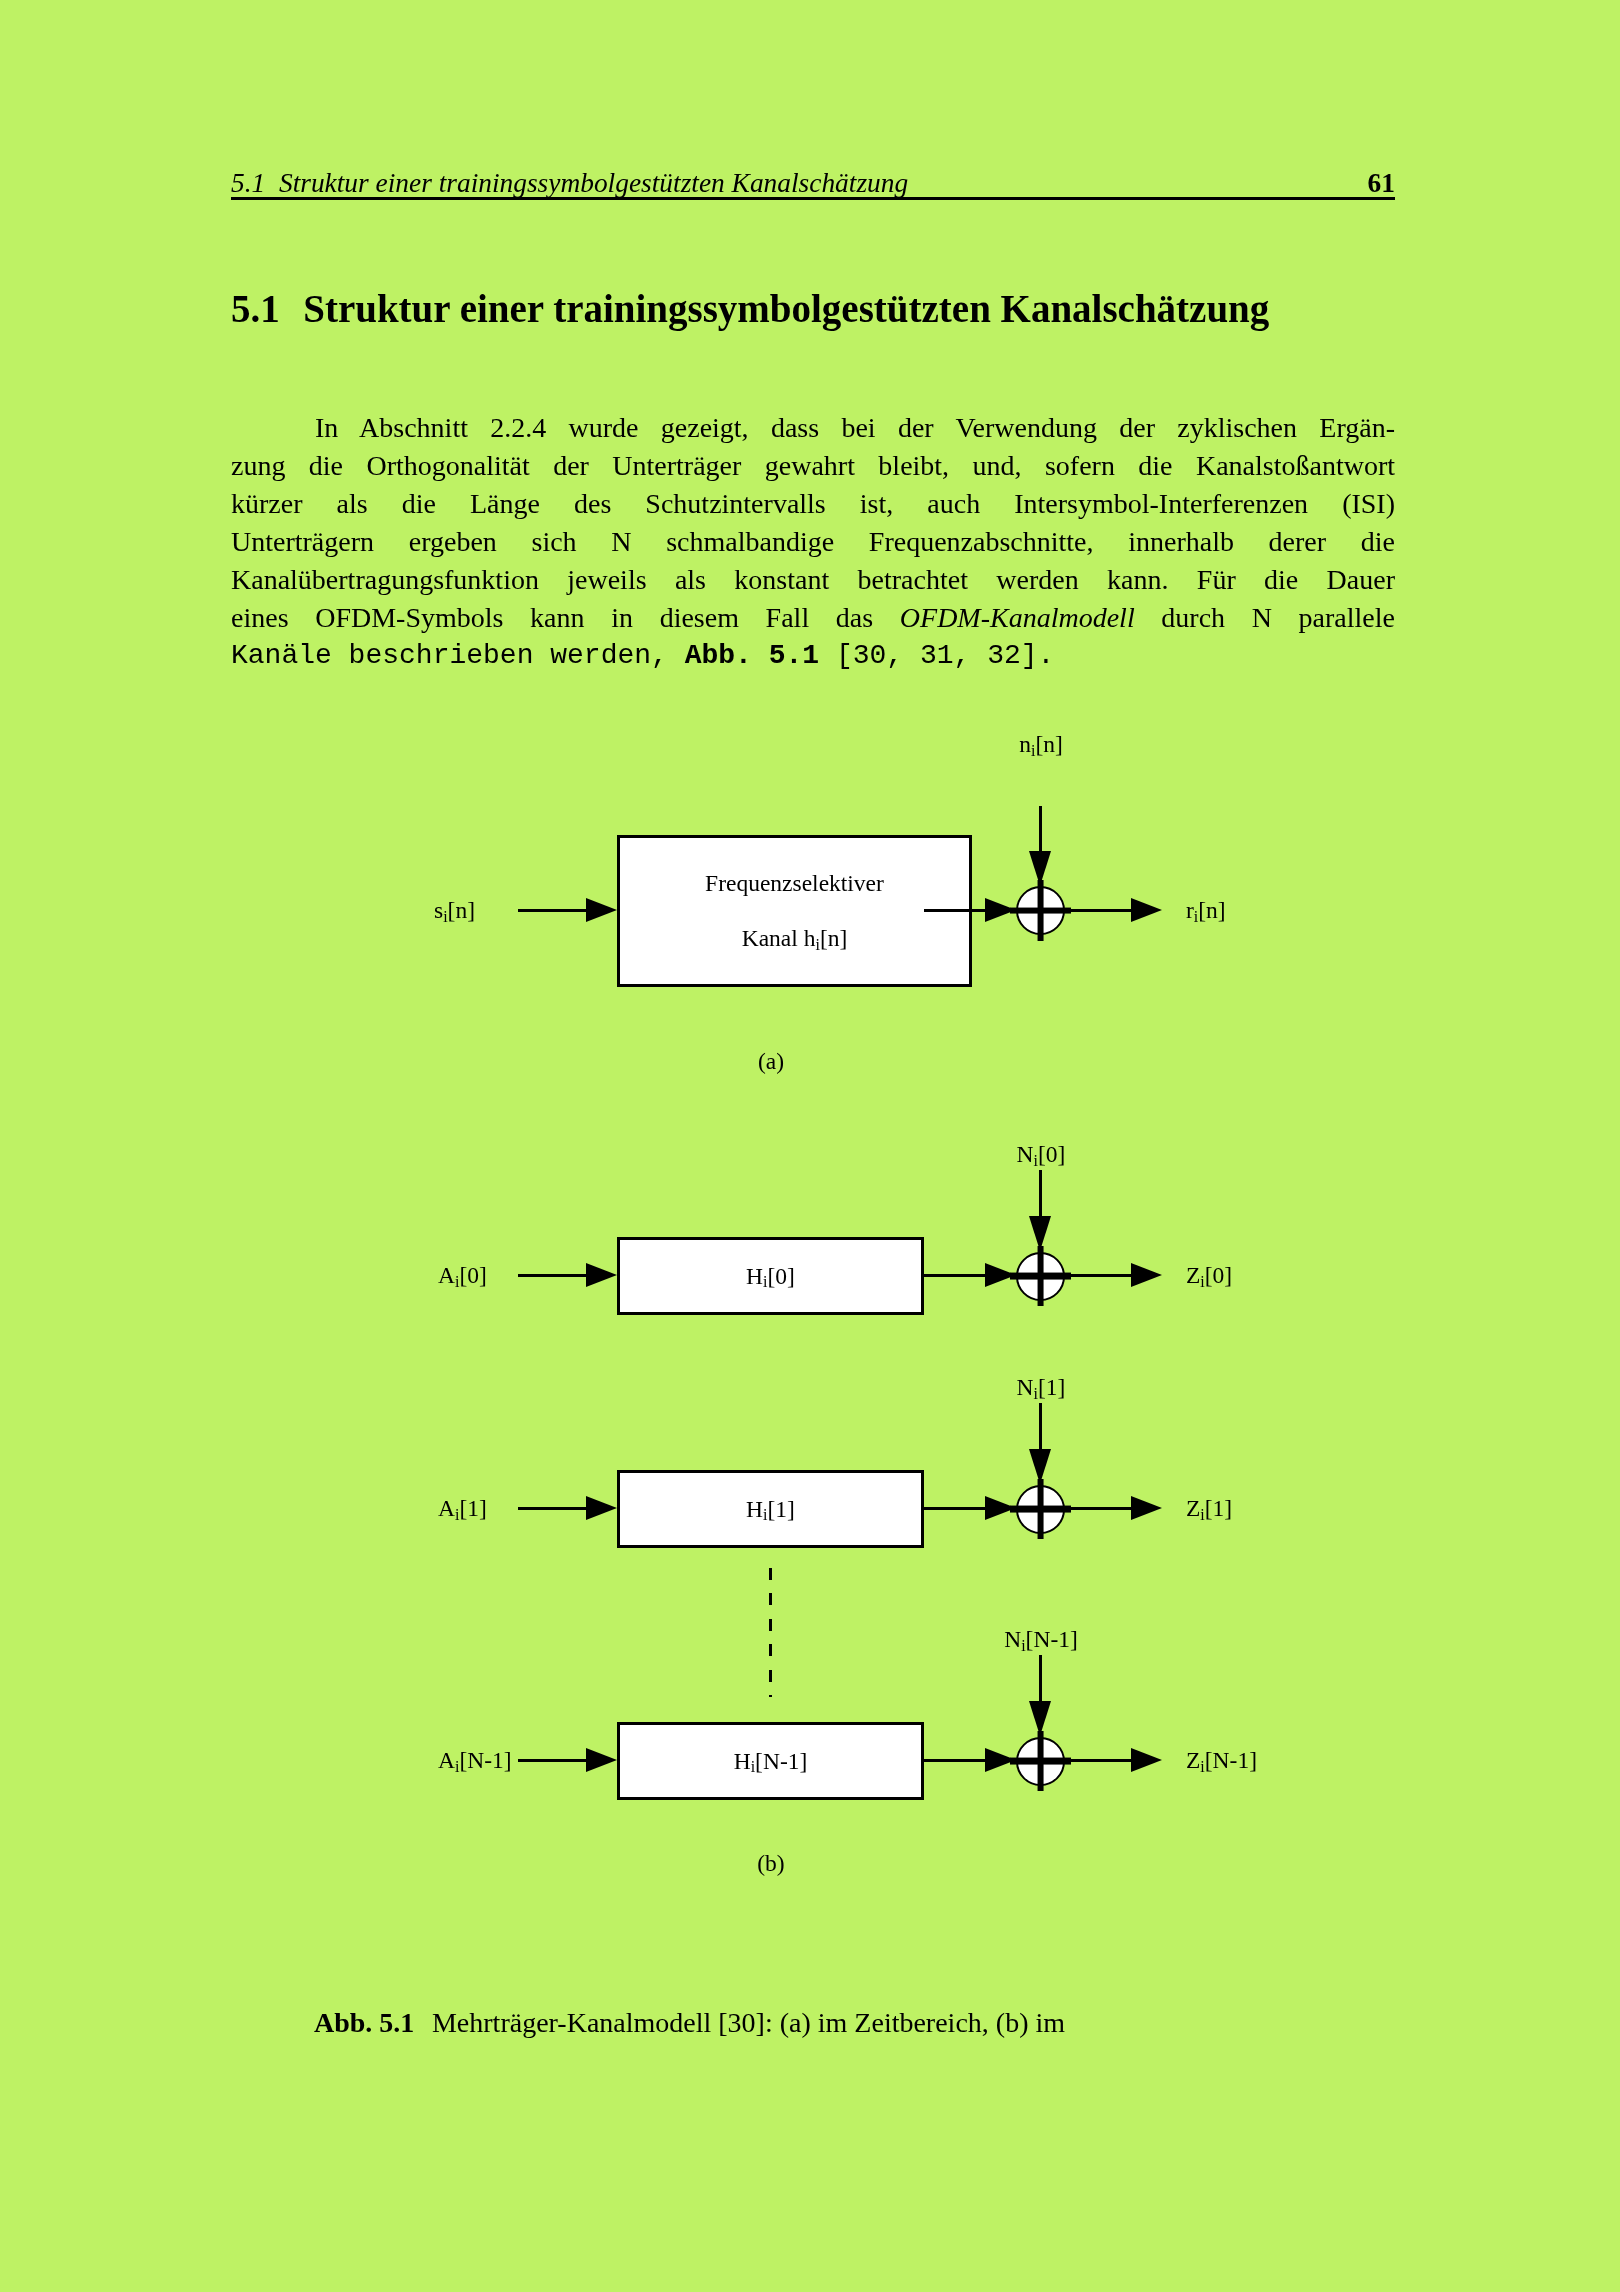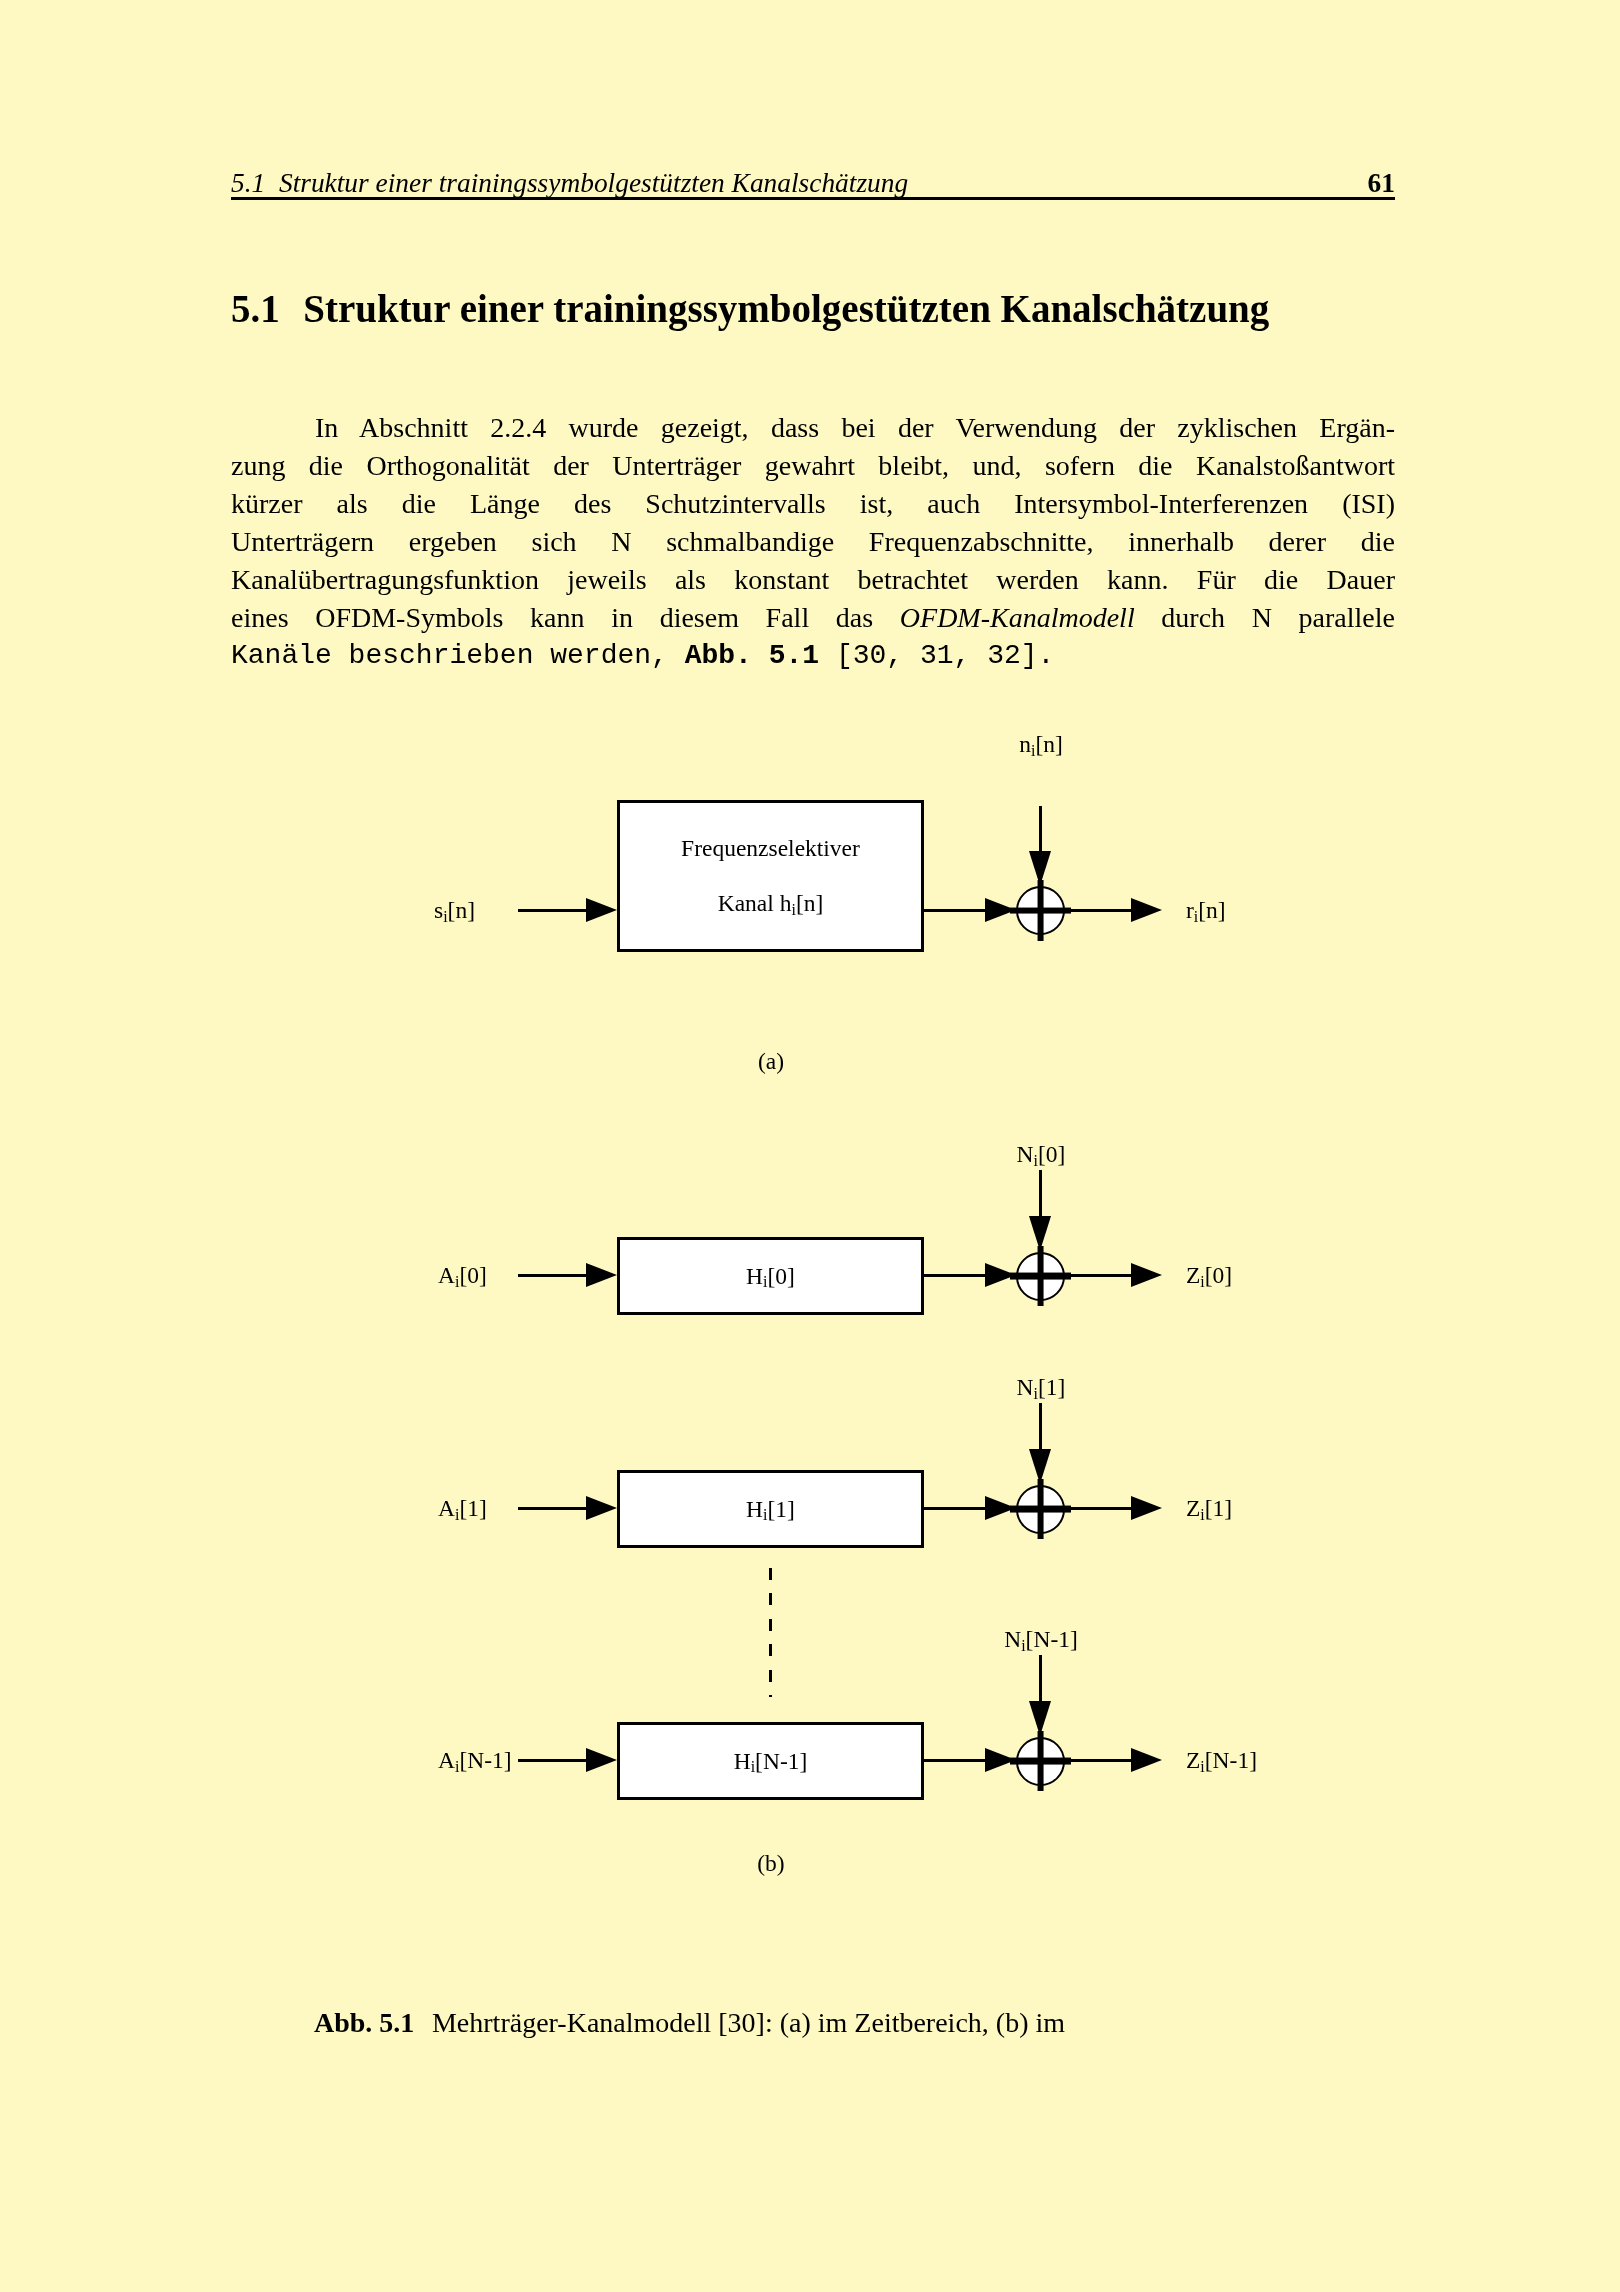--- a/index.html
+++ b/index.html
@@ -1,20 +1,20 @@
 <!DOCTYPE html>
 <html><head>
 <meta charset="utf-8">
 <style>
   html,body{margin:0;padding:0;background:#e8e8e8;}
   .page{
     position:relative;
     width:1620px;height:2293px;
     margin:0 auto;
-    background:#fef9c3;
+    background:#bef264;
     font-family:"Liberation Serif", serif;
     color:#000;
     overflow:hidden;
   }
   
   .running-header{
     position:absolute;left:231px;top:160px;width:1164px;
     display:flex;justify-content:space-between;align-items:baseline;
     font-size:27.4px;line-height:31px;
   }
@@ -56,21 +56,21 @@
   .dlabel{position:absolute;font-size:23.5px;line-height:29px;white-space:nowrap;}
   .dlabel.center{text-align:center;}
   sub{font-size:0.68em;line-height:0;position:relative;top:0.22em;vertical-align:baseline;}
   .boxtext{font-size:23.5px;line-height:41px;}
   .dash-line{position:absolute;left:769px;top:1568px;width:2.9px;height:129px;
     background:repeating-linear-gradient(to bottom,#000 0 11.8px,transparent 11.8px 25.5px);}
   
   .a-in-label{left:434px;top:896px;}
   .a-in-line{left:518px;top:909px;width:71px;}
   .a-in-arrow{left:586px;top:898px;}
-  .a-box{left:617px;top:800px;width:307px;height:152px;gap:14px;}
+  .a-box{left:617px;top:835px;width:355px;height:152px;gap:14px;}
   .a-out-line1{left:924px;top:909px;width:63px;}
   .a-out-arrow1{left:985px;top:898px;}
   .a-adder{left:1016px;top:886px;}
   .a-out-line2{left:1068px;top:909px;width:65px;}
   .a-out-arrow2{left:1131px;top:898px;}
   .a-out-label{left:1186px;top:896px;}
   .a-n-label{left:982px;top:730px;width:118px;}
   .a-n-line{left:1039px;top:806px;height:46px;}
   .a-n-arrow{left:1029px;top:851px;}
   .a-sub-label{left:722px;top:1047px;width:98px;}

